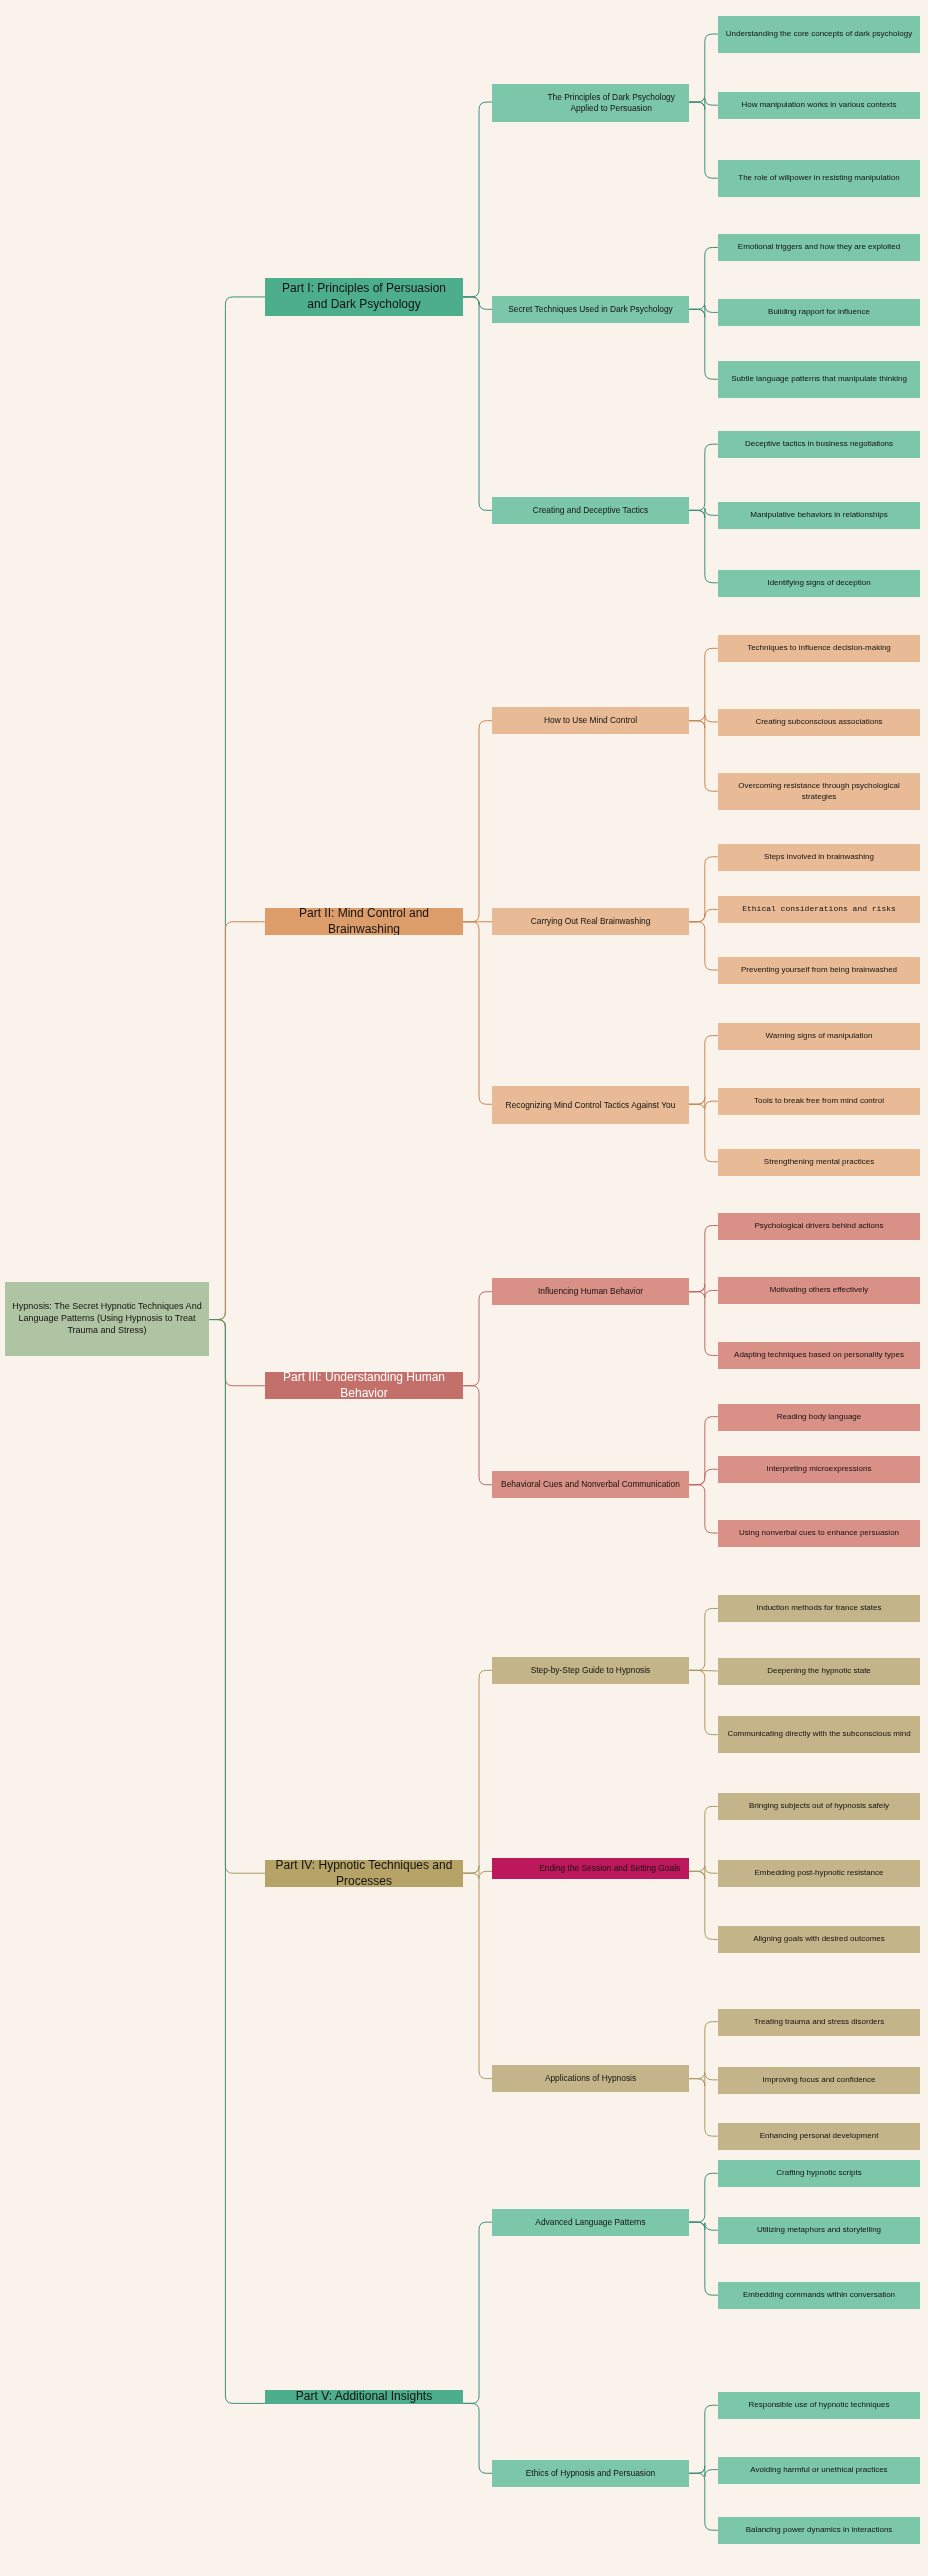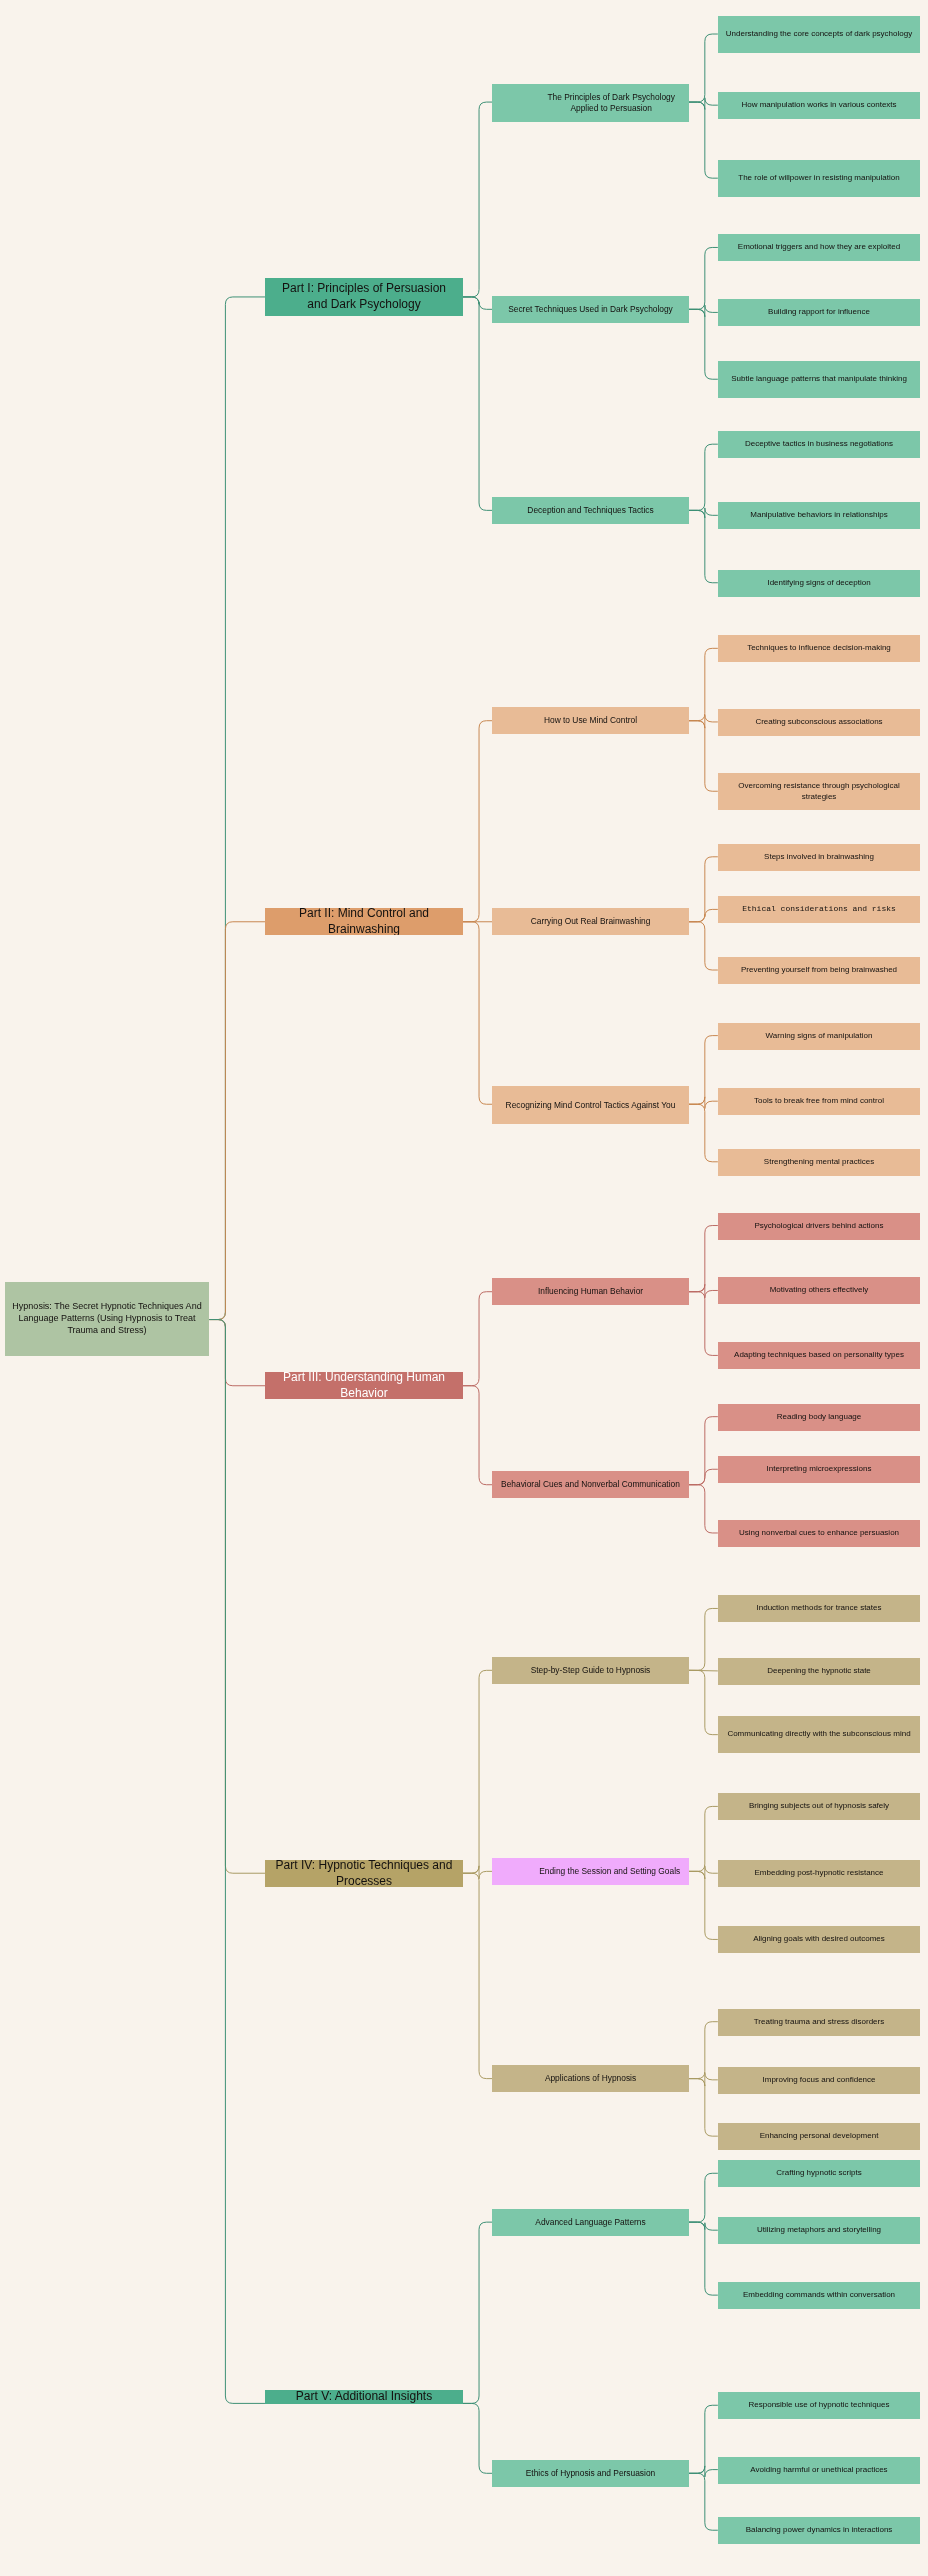--- a/index.html
+++ b/index.html
@@ -144,21 +144,21 @@
       <div class="node lvl3" style="left: 718px; top: 234px; width: 202px; height: 27px; background: rgb(124, 199, 169);">
         <span class="node-label">Emotional triggers and how they are exploited</span>
       </div>
       <div class="node lvl3" style="left: 718px; top: 299px; width: 202px; height: 27px; background: rgb(124, 199, 169);">
         <span class="node-label">Building rapport for influence</span>
       </div>
       <div class="node lvl3" style="left: 718px; top: 361px; width: 202px; height: 37px; background: rgb(124, 199, 169);">
         <span class="node-label">Subtle language patterns that manipulate thinking</span>
       </div>
       <div class="node lvl2" style="left: 492px; top: 497px; width: 197px; height: 27px; background: rgb(124, 199, 169);">
-        <span class="node-label">Deception and Techniques Tactics</span>
+        <span class="node-label">Creating and Deceptive Tactics</span>
       </div>
       <div class="node lvl3" style="left: 718px; top: 431px; width: 202px; height: 27px; background: rgb(124, 199, 169);">
         <span class="node-label">Deceptive tactics in business negotiations</span>
       </div>
       <div class="node lvl3" style="left: 718px; top: 502px; width: 202px; height: 27px; background: rgb(124, 199, 169);">
         <span class="node-label">Manipulative behaviors in relationships</span>
       </div>
       <div class="node lvl3" style="left: 718px; top: 570px; width: 202px; height: 27px; background: rgb(124, 199, 169);">
         <span class="node-label">Identifying signs of deception</span>
       </div>
@@ -236,21 +236,21 @@
       </div>
       <div class="node lvl3" style="left: 718px; top: 1595px; width: 202px; height: 27px; background: rgb(196, 180, 137);">
         <span class="node-label">Induction methods for trance states</span>
       </div>
       <div class="node lvl3" style="left: 718px; top: 1658px; width: 202px; height: 27px; background: rgb(196, 180, 137);">
         <span class="node-label">Deepening the hypnotic state</span>
       </div>
       <div class="node lvl3" style="left: 718px; top: 1716px; width: 202px; height: 37px; background: rgb(196, 180, 137);">
         <span class="node-label">Communicating directly with the subconscious mind</span>
       </div>
-      <div class="node lvl2" style="left: 492px; top: 1858px; width: 197px; height: 27px; background: #f0abfc; padding-left: 44px;">
+      <div class="node lvl2" style="left: 492px; top: 1858px; width: 197px; height: 21px; background: #be185d; padding-left: 44px;">
         <span class="node-label">Ending the Session and Setting Goals</span>
       </div>
       <div class="node lvl3" style="left: 718px; top: 1793px; width: 202px; height: 27px; background: rgb(196, 180, 137);">
         <span class="node-label">Bringing subjects out of hypnosis safely</span>
       </div>
       <div class="node lvl3" style="left: 718px; top: 1860px; width: 202px; height: 27px; background: rgb(196, 180, 137);">
         <span class="node-label">Embedding post-hypnotic resistance</span>
       </div>
       <div class="node lvl3" style="left: 718px; top: 1926px; width: 202px; height: 27px; background: rgb(196, 180, 137);">
         <span class="node-label">Aligning goals with desired outcomes</span>

